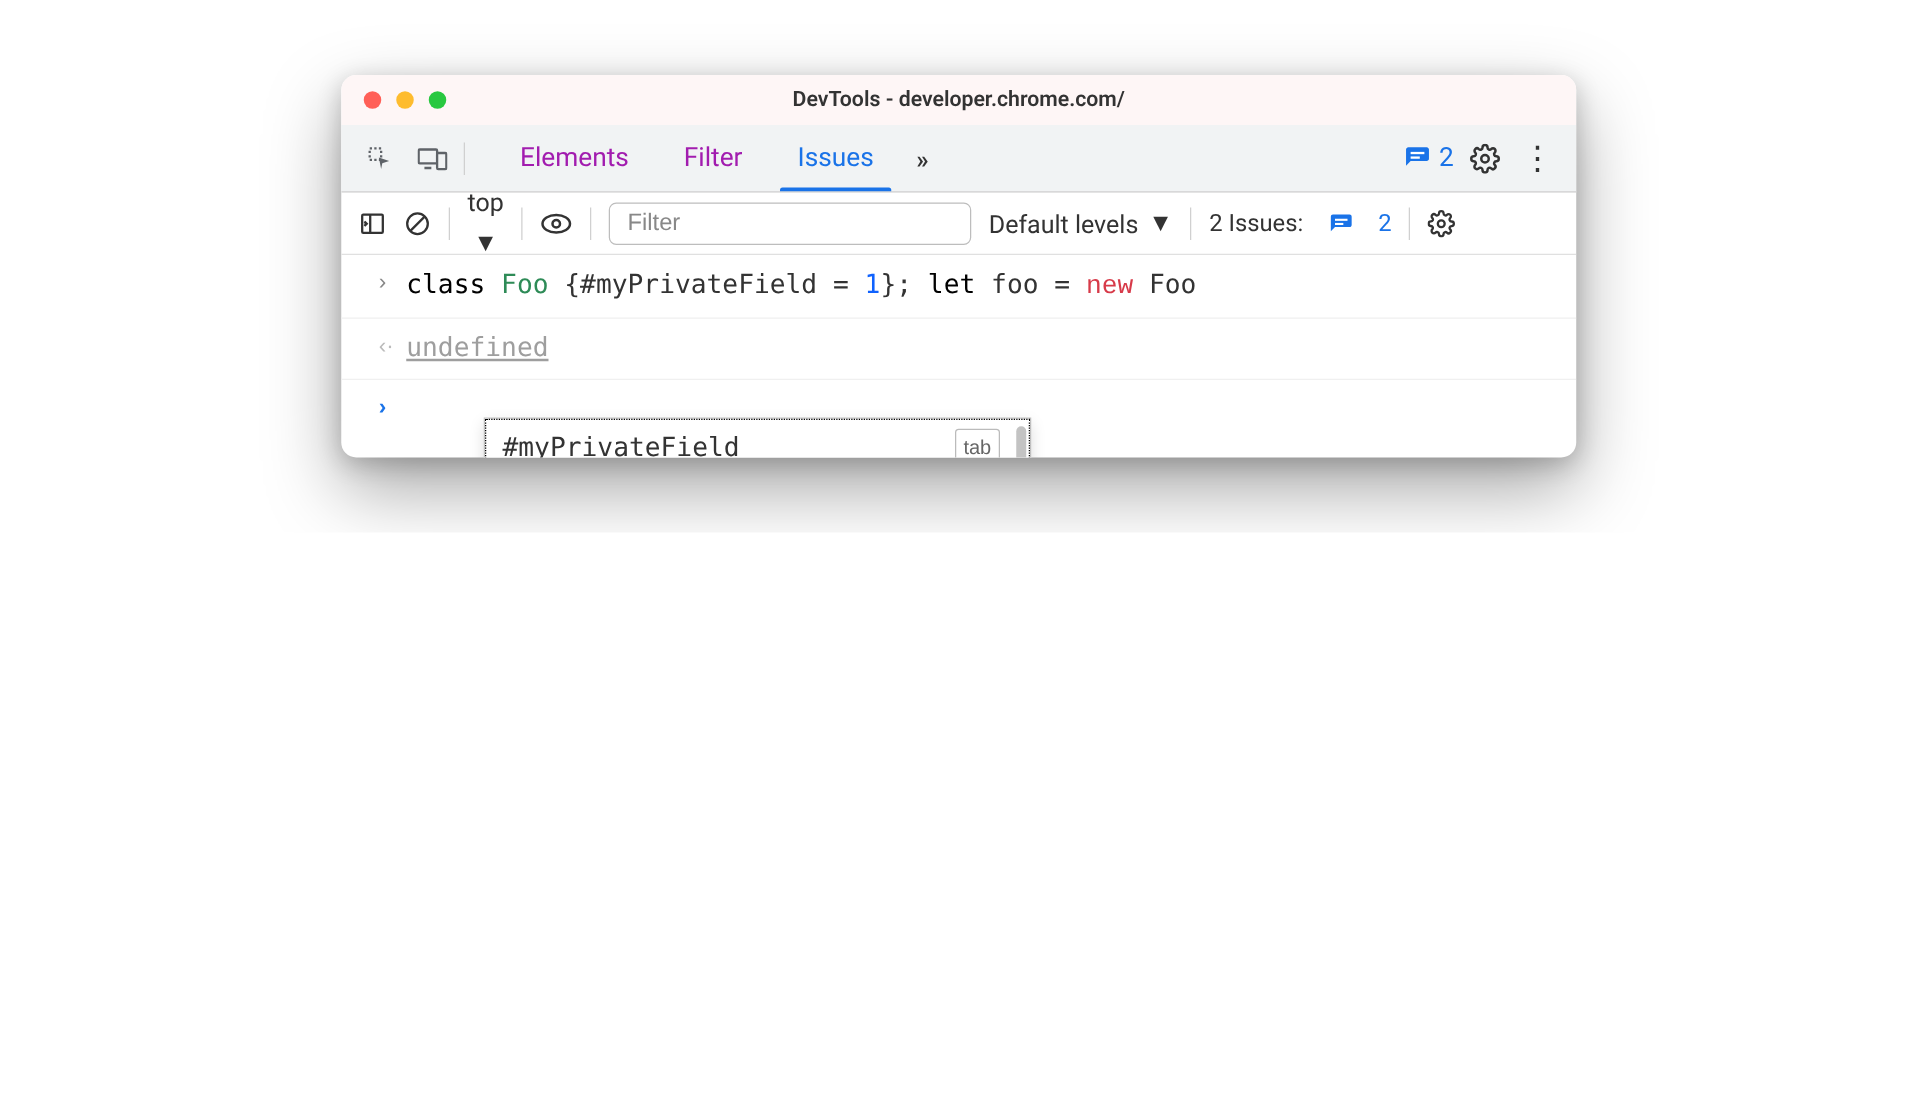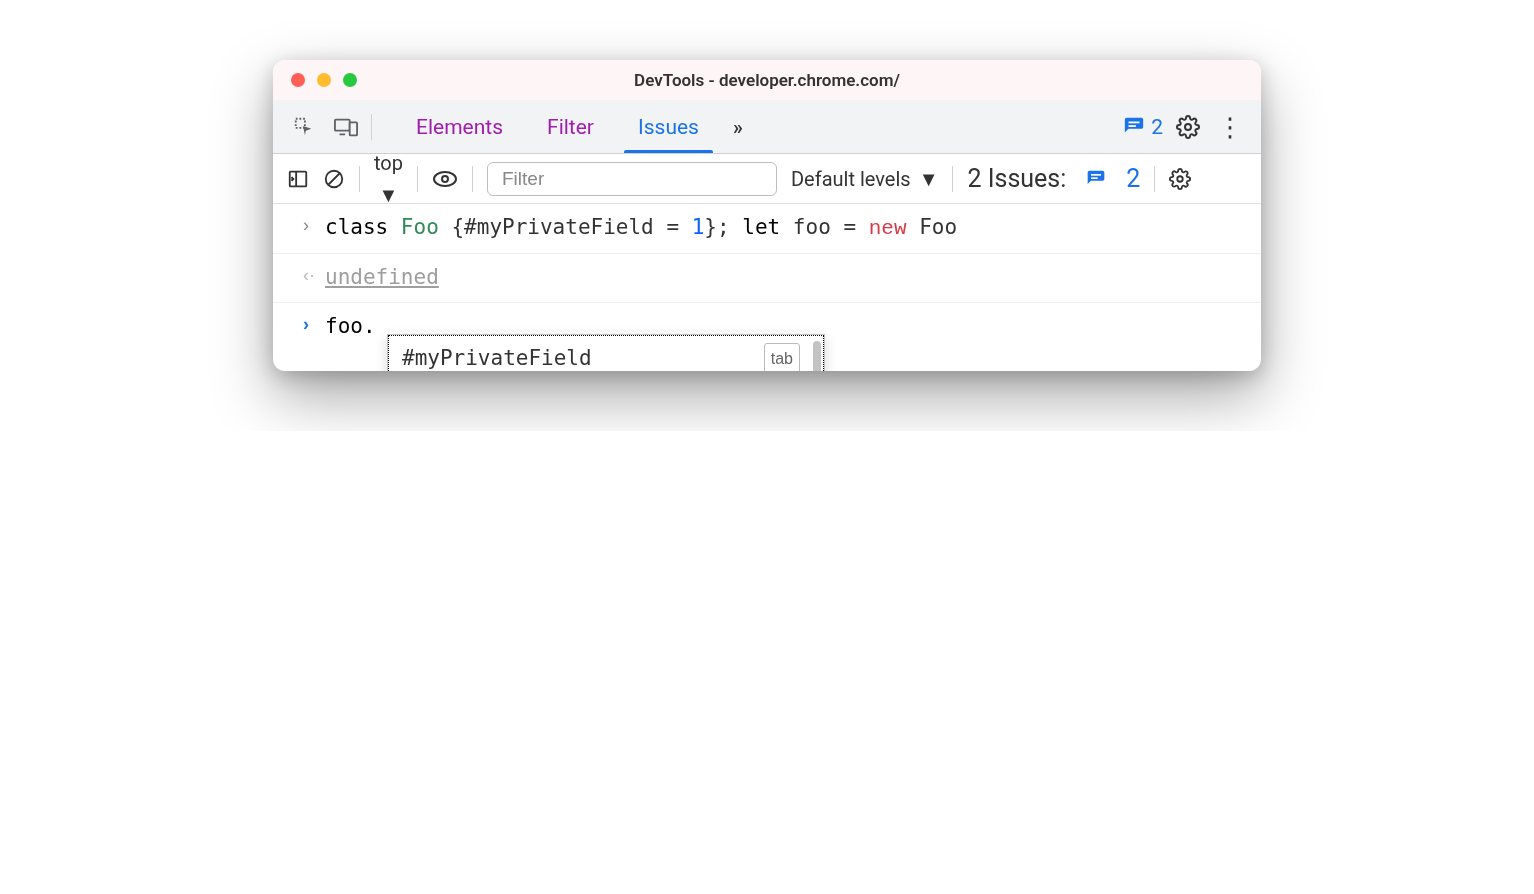--- a/index.html
+++ b/index.html
@@ -123,21 +123,21 @@
   height: 34px;
   padding: 0 14px;
   font-size: 19px;
   width: 290px;
   color: #7f1d1d;
   outline: none;
 }
 .filter-input::placeholder { color: #888; }
 .levels-sel { display:inline-flex; align-items:center; gap:8px; cursor:pointer; }
 .issues {
-  display:inline-flex; align-items:center; gap:20px; font-size: 25px; color:#333;
+  display:inline-flex; align-items:flex-end; gap:20px; font-size: 19px; color:#333;
 }
 .gear { cursor:pointer; }
 
 .console-body {
   font-family: "SF Mono", Menlo, Consolas, monospace;
   font-size: 21px;
   line-height: 1.9;
   padding-bottom: 20px;
   position: relative;
 }
@@ -320,21 +320,20 @@
       <div class="content" id="code-line"><span class="kw">class </span><span class="cls">Foo</span><span class="punct"> {</span><span class="prop">#myPrivateField</span><span class="punct"> = </span><span class="num">1</span><span class="punct">}; </span><span class="kw">let </span><span class="prop">foo</span><span class="punct"> = </span><span class="newkw">new </span><span class="prop">Foo</span></div>
     </div>
 
     <div class="row">
       <div class="gutter" style="color:#bbb;">‹·</div>
       <div class="content undef">undefined</div>
     </div>
 
     <div class="row" style="border-bottom:none;">
       <div class="gutter prompt-blue">›</div>
-      <div class="content">foo.</div>
     </div>
 
     <div class="autocomplete">
       <div class="ac-item selected">
         <span>#myPrivateField</span>
         <span class="sp"></span>
         <span class="hint">tab</span>
       </div>
 
       <div class="scrollbar"></div>

